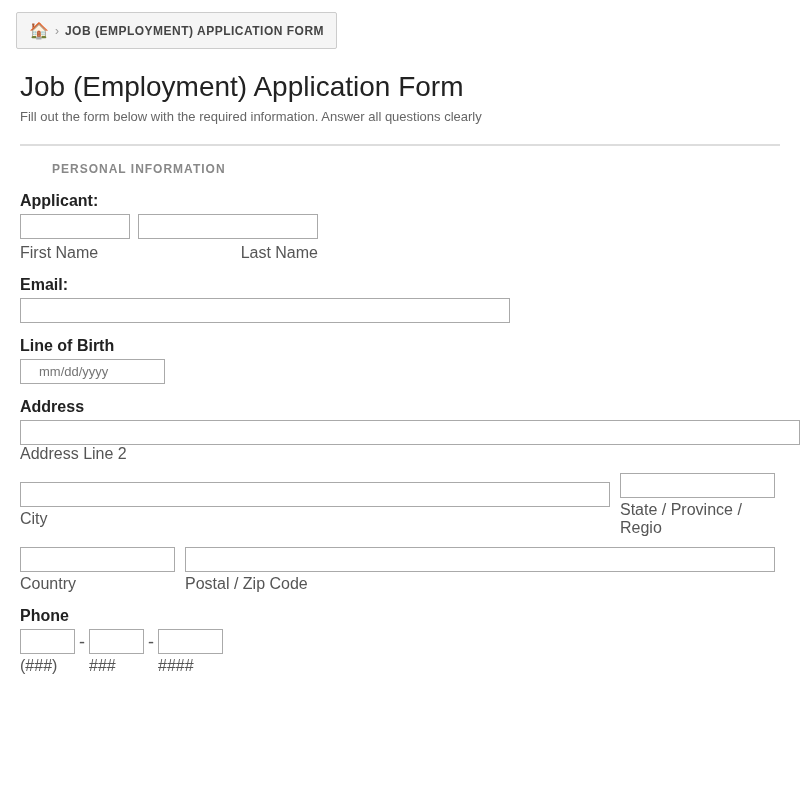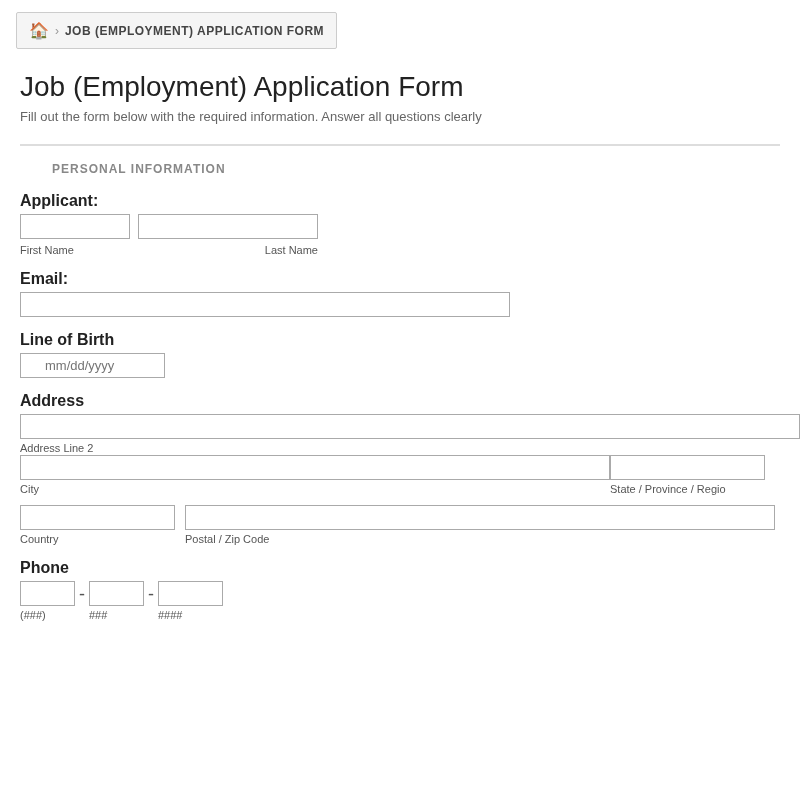--- a/index.html
+++ b/index.html
@@ -88,30 +88,30 @@
 
     .form-label {
       display: block;
       font-weight: bold;
       font-size: 16px;
       margin-bottom: 4px;
       color: #222;
     }
 
     .field-label {
-      font-size: 11px;
+      font-size: 16px;
       color: #555;
       margin-top: 3px;
     }
 
     input[type="text"],
     input[type="email"],
     input[type="date"] {
       border: 1px solid #aaa;
-      padding: 4px 24px;
+      padding: 4px 18px;
       font-size: 13px;
       color: #333;
       background: #fff;
       outline: none;
     }
 
     
     .applicant-row {
       display: flex;
       gap: 8px;
@@ -250,21 +250,21 @@
 
   <div class="form-group">
     <label class="form-label">Address</label>
 
 
     <div style="">
       <input type="text" class="address-line2-input" style="">
       <span class="field-label">Address Line 2</span>
     </div>
 
-    <div style="display:flex; align-items:center;">
+    <div style="margin-top:10px; display:flex; gap:10px;align-items:center;">
       <div>
         <input type="text" class="city-input" style="">
         <div class="field-label">City</div>
       </div>
       <div>
         <input type="text" class="state-input" style="">
         <div class="field-label">State / Province / Regio</div>
       </div>
     </div>
 

